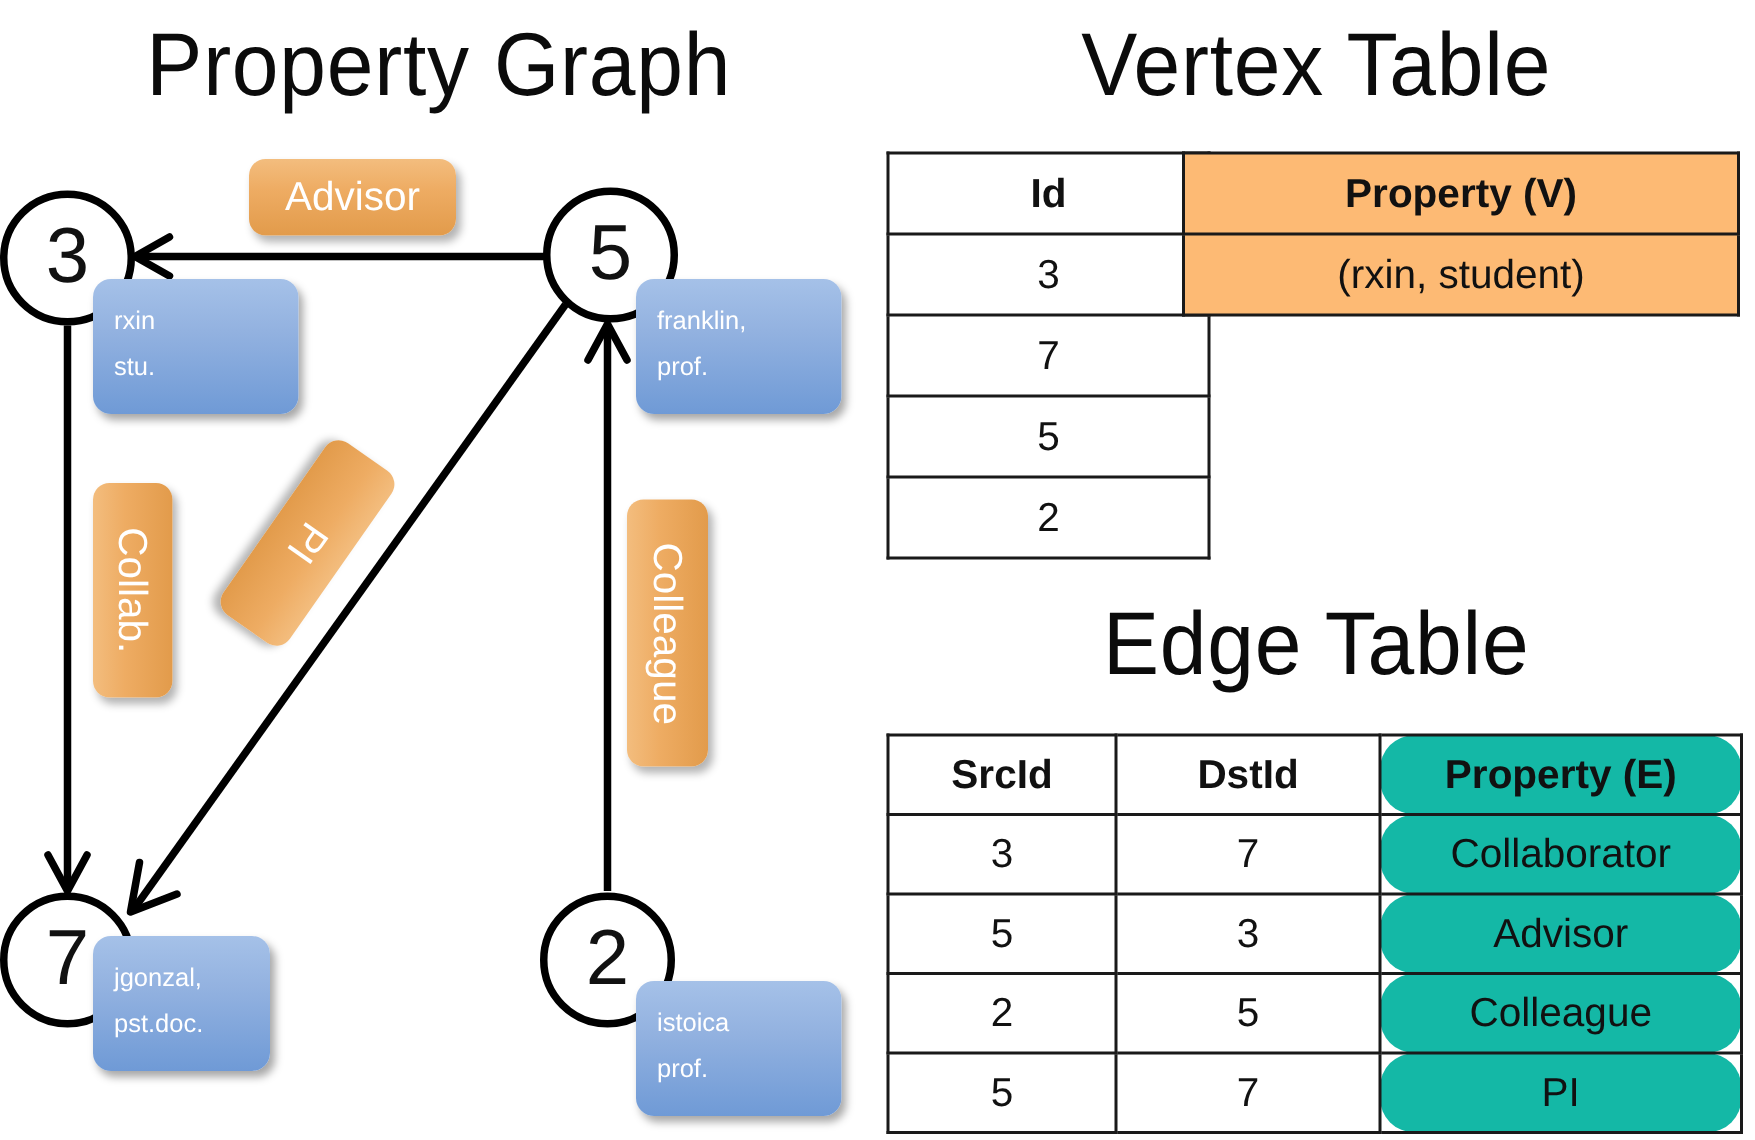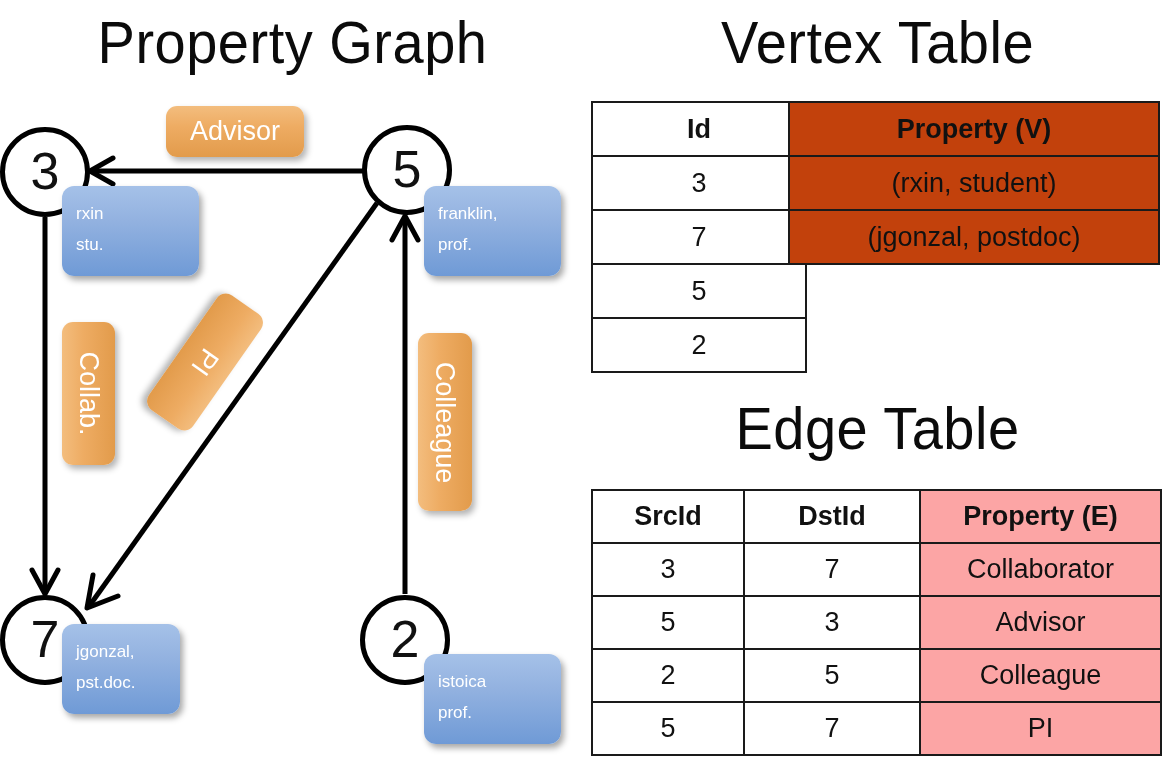--- a/index.html
+++ b/index.html
@@ -55,22 +55,22 @@
   .tbl{position:absolute;border-collapse:collapse;table-layout:fixed;}
   .tbl td,.tbl th{
     border:2px solid #1a1a1a;text-align:center;
     font-size:27px;font-weight:400;color:#111;padding:0;
     font-family:"Liberation Sans","DejaVu Sans",sans-serif;
   }
   .tbl th{font-weight:700;}
   .vt-id td,.vt-id th{height:52px;}
   .vt-prop td,.vt-prop th{height:52px;}
   .et td,.et th{height:51px;}
-  .blue{background:#c2410c;}
-  .peach{background:#fca5a5;}
+  .blue{background:#fdba74;}
+  .peach{background:#14b8a6;border-radius:23px;}
 </style>
 </head>
 <body>
 
 <div class="title" id="title-pg">Property Graph</div>
 
 <svg id="graph" viewBox="0 0 585 760" xmlns="http://www.w3.org/2000/svg">
 
   <line x1="363" y1="171" x2="92" y2="171" stroke="#000" stroke-width="5"></line>
   <polyline points="113,158 90,171 113,184" fill="none" stroke="#000" stroke-width="5" stroke-linecap="round" stroke-linejoin="round"></polyline>
@@ -154,23 +154,20 @@
 </tbody>
   </table>
 
 <table class="tbl vt-prop" style="left:788px;top:101px;width:372px;">
   <tbody>
       <tr>
     <th class="blue">Property (V)</th>
   </tr>
   <tr>
     <td class="blue">(rxin, student)</td>
-  </tr>
-  <tr>
-    <td class="blue">(jgonzal, postdoc)</td>
   </tr>
 </tbody>
   </table>
 
 <div class="title" id="title-et">Edge Table</div>
 
 <table class="tbl et" style="left:591px;top:489px;width:569px;">
   <colgroup>
     <col style="width:152px">
       <col style="width:176px">

